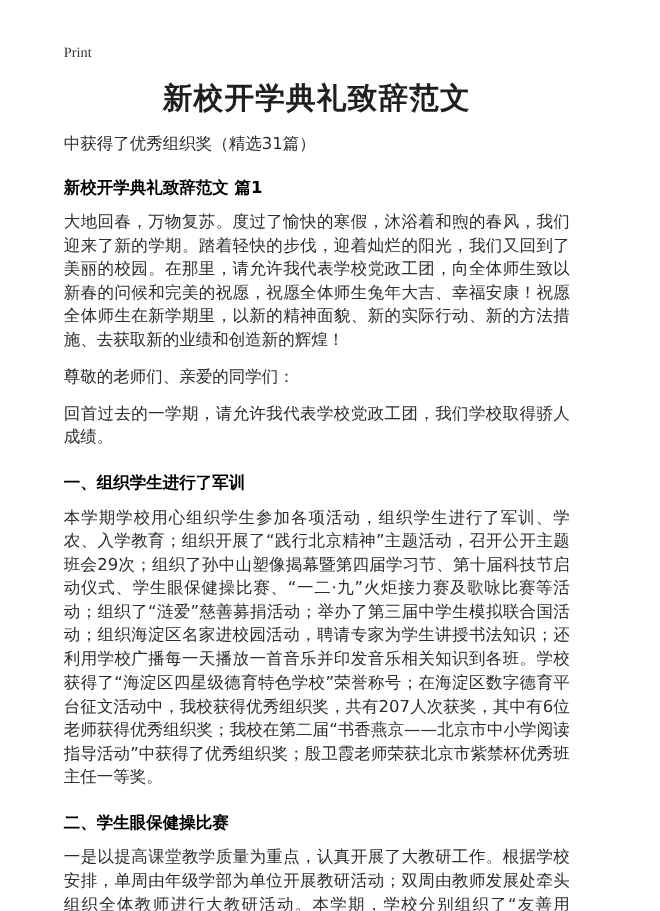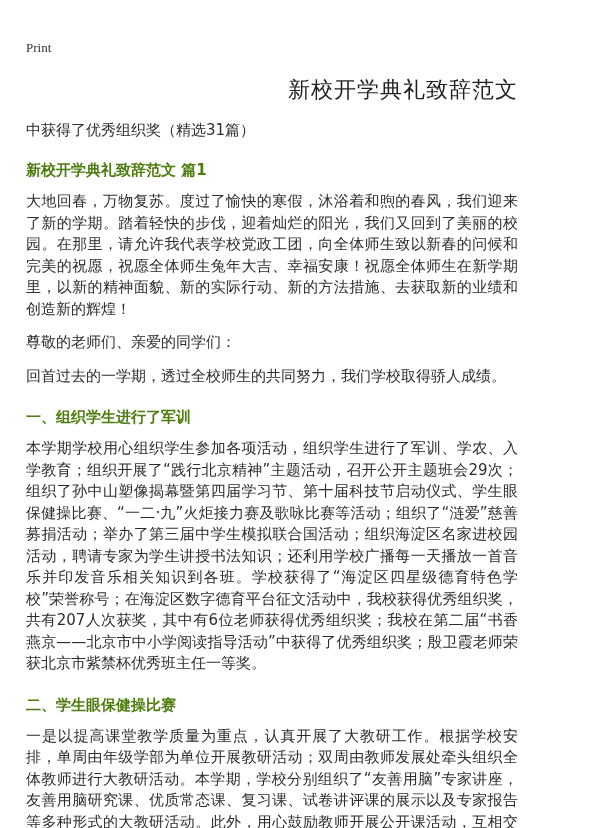--- a/index.html
+++ b/index.html
@@ -12,50 +12,50 @@
     height: 828px;
     overflow: hidden;
     font-family: "DejaVu Sans", sans-serif;
     color: #2d2d2d;
     position: relative;
   }
   .page {
     box-sizing: border-box;
     width: 600px;
     height: 828px;
-    padding: 40px 82px 0 26px;
+    padding: 40px 82px 0 58px;
     background: #ffffff;
   }
   .print-label {
     font-family: "Liberation Serif", serif;
     font-size: 13px;
     color: #333333;
     margin: 0 0 0 0;
     line-height: 16px;
   }
   .doc-title {
-    font-size: 22px;
-    font-weight: normal;
+    font-size: 27px;
+    font-weight: bold;
     color: #1f1f1f;
-    text-align: right;
+    text-align: center;
     margin: 21px 0 0 0;
     line-height: 26px;
     letter-spacing: 1px;
   }
   .subtitle {
     font-size: 15px;
     font-weight: normal;
     color: #2d2d2d;
     margin: 17px 0 0 0;
     line-height: 20px;
   }
   .block-heading {
     font-size: 15px;
     font-weight: bold;
-    color: #4d7c0f;
+    color: #000000;
     margin: 20px 0 11px 0;
     line-height: 20px;
   }
   .block-para {
     font-size: 15px;
     font-weight: normal;
     color: #2d2d2d;
     margin: 0 0 12px 0;
     line-height: 21.5px;
     text-align: justify;
@@ -78,21 +78,21 @@
   <p class="subtitle">中获得了优秀组织奖（精选31篇）</p>
 
   <div class="content">
 
     <h2 class="block-heading">新校开学典礼致辞范文 篇1</h2>
 
     <p class="block-para">大地回春，万物复苏。度过了愉快的寒假，沐浴着和煦的春风，我们迎来了新的学期。踏着轻快的步伐，迎着灿烂的阳光，我们又回到了美丽的校园。在那里，请允许我代表学校党政工团，向全体师生致以新春的问候和完美的祝愿，祝愿全体师生兔年大吉、幸福安康！祝愿全体师生在新学期里，以新的精神面貌、新的实际行动、新的方法措施、去获取新的业绩和创造新的辉煌！</p>
 
     <p class="block-para">尊敬的老师们、亲爱的同学们：</p>
 
-    <p class="block-para">回首过去的一学期，透过全校师生的共同努力，我们学校取得骄人成绩。</p>
+    <p class="block-para">回首过去的一学期，请允许我代表学校党政工团，我们学校取得骄人成绩。</p>
 
     <h2 class="block-heading">一、组织学生进行了军训</h2>
 
     <p class="block-para">本学期学校用心组织学生参加各项活动，组织学生进行了军训、学农、入学教育；组织开展了“践行北京精神”主题活动，召开公开主题班会29次；组织了孙中山塑像揭幕暨第四届学习节、第十届科技节启动仪式、学生眼保健操比赛、“一二·九”火炬接力赛及歌咏比赛等活动；组织了“涟爱”慈善募捐活动；举办了第三届中学生模拟联合国活动；组织海淀区名家进校园活动，聘请专家为学生讲授书法知识；还利用学校广播每一天播放一首音乐并印发音乐相关知识到各班。学校获得了“海淀区四星级德育特色学校”荣誉称号；在海淀区数字德育平台征文活动中，我校获得优秀组织奖，共有207人次获奖，其中有6位老师获得优秀组织奖；我校在第二届“书香燕京——北京市中小学阅读指导活动”中获得了优秀组织奖；殷卫霞老师荣获北京市紫禁杯优秀班主任一等奖。</p>
 
     <h2 class="block-heading">二、学生眼保健操比赛</h2>
 
     <p class="block-para">一是以提高课堂教学质量为重点，认真开展了大教研工作。根据学校安排，单周由年级学部为单位开展教研活动；双周由教师发展处牵头组织全体教师进行大教研活动。本学期，学校分别组织了“友善用脑”专家讲座，友善用脑研究课、优质常态课、复习课、试卷讲评课的展示以及专家报告等多种形式的大教研活动。此外，用心鼓励教师开展公开课活动，互相交流教学经验，学校共举办各类公开课66人次。</p>
 
   </div>

